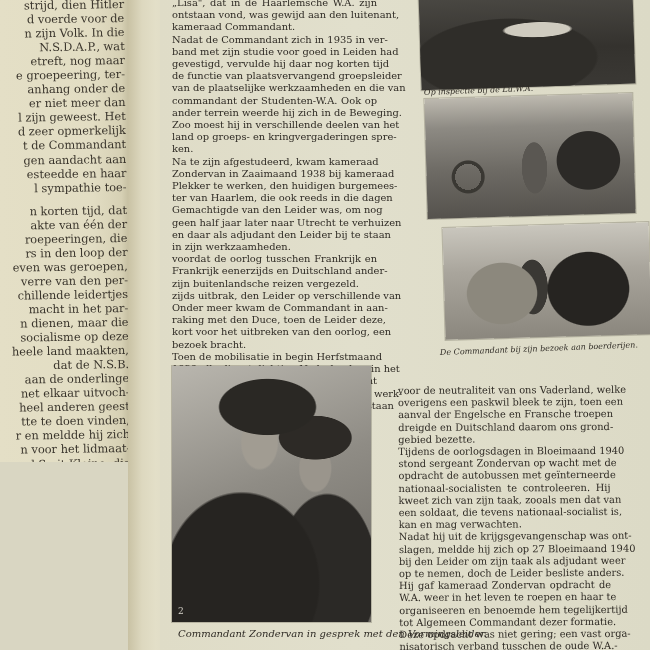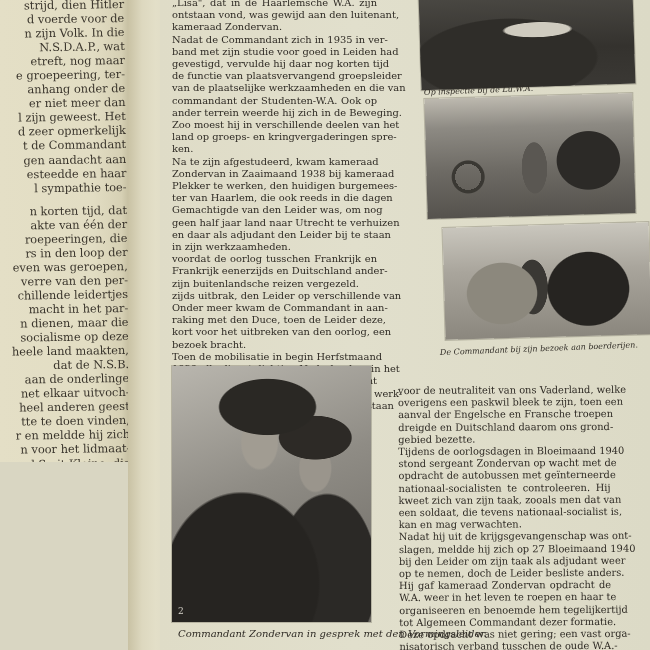--- a/index.html
+++ b/index.html
@@ -150,37 +150,37 @@
       <span class="ln">er, Steenbeek, Smit</span>
       <span class="ln">doorkruiste hij per</span>
     </div>
 </div>
 <div class="gutter"></div>
 
 <div class="page-right">
   <div class="col1" id="col1">
       <span class="ln">„Lisa", dat in de Haarlemsche W.A. zijn</span>
       <span class="ln">ontstaan vond, was gewijd aan den luitenant,</span>
-      <span class="ln last">kameraad Zondervan.</span>
+      <span class="ln last">kameraad Commandant.</span>
       <span class="ln">Nadat de Commandant zich in 1935 in ver-</span>
       <span class="ln">band met zijn studie voor goed in Leiden had</span>
       <span class="ln">gevestigd, vervulde hij daar nog korten tijd</span>
       <span class="ln">de functie van plaatsvervangend groepsleider</span>
       <span class="ln">van de plaatselijke werkzaamheden en die van</span>
       <span class="ln">commandant der Studenten-W.A. Ook op</span>
       <span class="ln last">ander terrein weerde hij zich in de Beweging.</span>
       <span class="ln">Zoo moest hij in verschillende deelen van het</span>
       <span class="ln">land op groeps- en kringvergaderingen spre-</span>
       <span class="ln last">ken.</span>
       <span class="ln">Na te zijn afgestudeerd, kwam kameraad</span>
       <span class="ln">Zondervan in Zaaimaand 1938 bij kameraad</span>
       <span class="ln">Plekker te werken, den huidigen burgemees-</span>
       <span class="ln">ter van Haarlem, die ook reeds in die dagen</span>
       <span class="ln">Gemachtigde van den Leider was, om nog</span>
-      <span class="ln">geen half jaar land naar Utrecht te verhuizen</span>
+      <span class="ln">geen half jaar later naar Utrecht te verhuizen</span>
       <span class="ln">en daar als adjudant den Leider bij te staan</span>
       <span class="ln last">in zijn werkzaamheden.</span>
       <span class="ln">voordat de oorlog tusschen Frankrijk en</span>
       <span class="ln">Frankrijk eenerzijds en Duitschland ander-</span>
       <span class="ln last">zijn buitenlandsche reizen vergezeld.</span>
       <span class="ln">zijds uitbrak, den Leider op verschillende van</span>
       <span class="ln">Onder meer kwam de Commandant in aan-</span>
       <span class="ln">raking met den Duce, toen de Leider deze,</span>
       <span class="ln">kort voor het uitbreken van den oorlog, een</span>
       <span class="ln last">bezoek bracht.</span>

